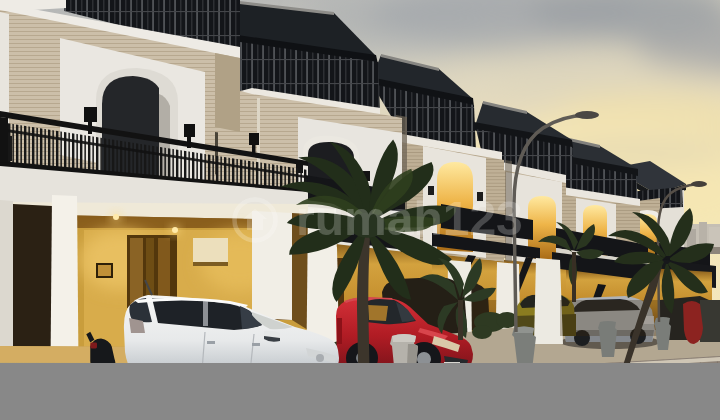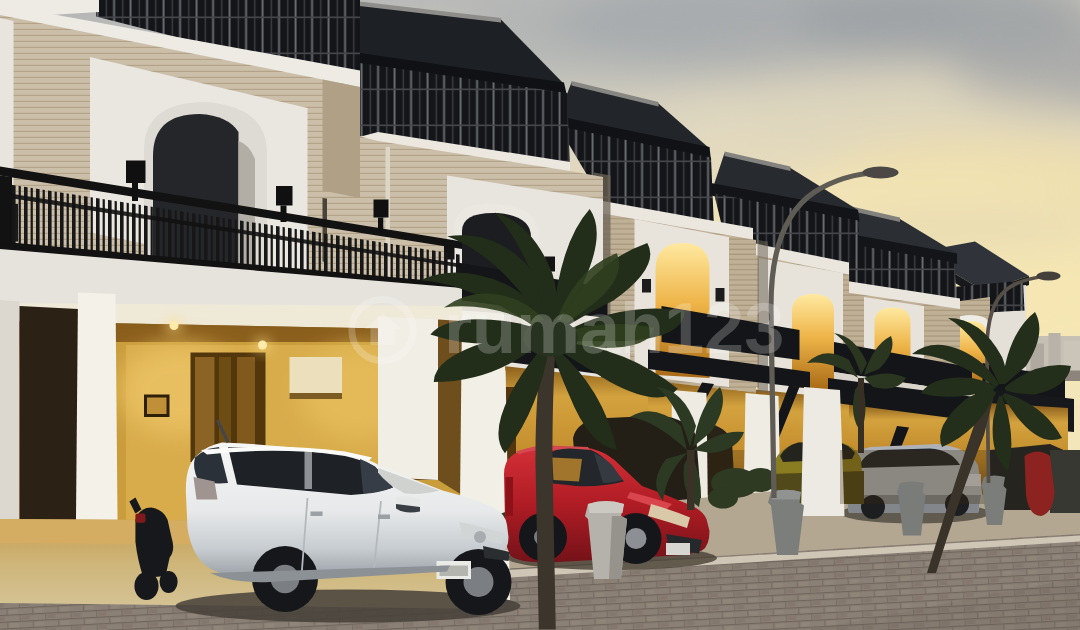--- a/index.html
+++ b/index.html
@@ -1,15 +1,15 @@
 <!DOCTYPE html>
 <html><head><meta charset="utf-8">
 <style>
 html,body{margin:0;padding:0;background:#888;}
-#scene{width:720px;height:420px;overflow:hidden;position:relative;font-family:"Liberation Sans",sans-serif;}
+#scene{width:720px;height:363px;overflow:hidden;position:relative;font-family:"Liberation Sans",sans-serif;}
 </style></head>
 <body>
 <div id="scene">
 <svg width="720" height="420" viewBox="0 0 720 420" xmlns="http://www.w3.org/2000/svg">
 <defs>
 <linearGradient id="skyg" x1="0" y1="0" x2="0.22" y2="1">
  <stop offset="0" stop-color="#b2b4b5"></stop>
  <stop offset="0.26" stop-color="#cccabf"></stop>
  <stop offset="0.5" stop-color="#e2dac2"></stop>
  <stop offset="0.75" stop-color="#efe2bb"></stop>

